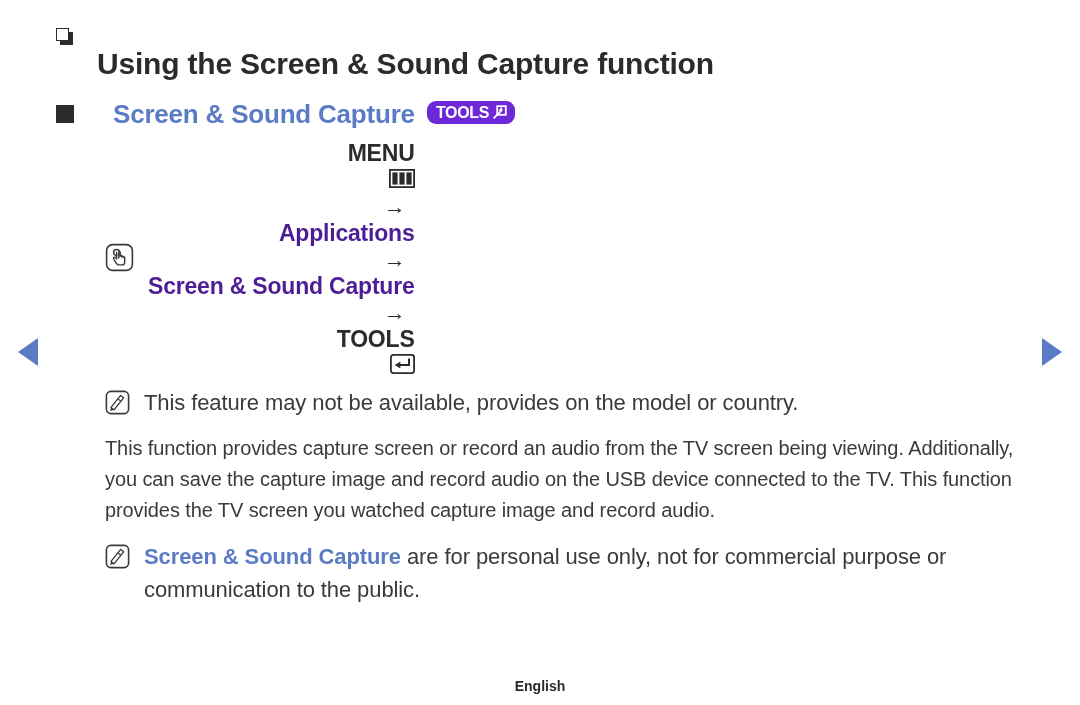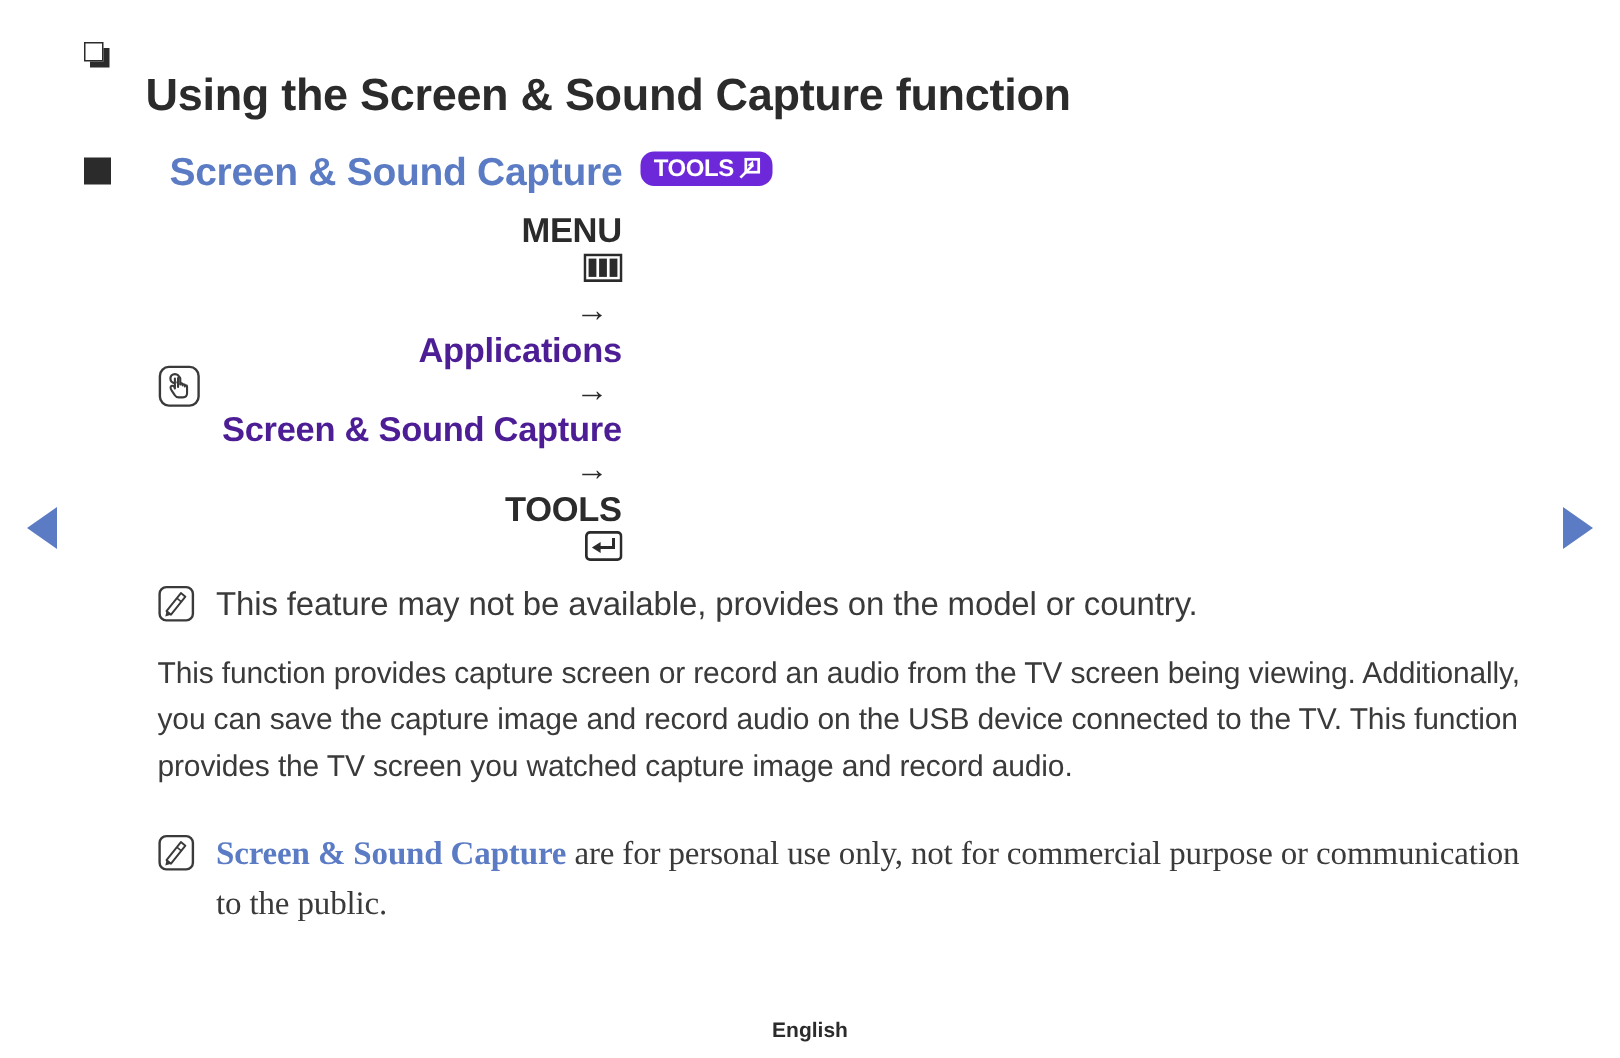--- a/index.html
+++ b/index.html
@@ -291,21 +291,21 @@
             <path d="M6.0 17.4 L15.6 5.4 L18.6 7.8 L9.0 19.8 Z" fill="#ffffff" stroke="#3a3a3a" stroke-width="1.3" stroke-linejoin="round"></path>
             <path d="M6.0 17.4 L9.0 19.8 L5.2 21.0 Z" fill="#3a3a3a"></path>
             <path d="M12.9 8.8 L15.9 11.2" stroke="#3a3a3a" stroke-width="1.1"></path>
           </svg>
         </span>
         <div class="note-text">This feature may not be available, provides on the model or country.</div>
       </div>
 
       <div class="paragraph">This function provides capture screen or record an audio from the TV screen being viewing. Additionally, you can save the capture image and record audio on the USB device connected to the TV. This function provides the TV screen you watched capture image and record audio.</div>
 
-      <div class="note-row" style="margin-top:25px;font-family:Liberation Serif, serif;">
+      <div class="note-row" style="margin-top:14px;">
         <span class="icon-note">
           <svg width="25" height="25" viewBox="0 0 25 25">
             <rect x="1.4" y="1.4" width="22.2" height="22.2" rx="4.5" ry="4.5" fill="#ffffff" stroke="#3a3a3a" stroke-width="1.6"></rect>
             <path d="M6.0 17.4 L15.6 5.4 L18.6 7.8 L9.0 19.8 Z" fill="#ffffff" stroke="#3a3a3a" stroke-width="1.3" stroke-linejoin="round"></path>
             <path d="M6.0 17.4 L9.0 19.8 L5.2 21.0 Z" fill="#3a3a3a"></path>
             <path d="M12.9 8.8 L15.9 11.2" stroke="#3a3a3a" stroke-width="1.1"></path>
           </svg>
         </span>
         <div class="note-text"><span class="blue-bold">Screen &amp; Sound Capture</span><span> are for personal use only, not for commercial purpose or communication to the public.</span></div>
       </div>

